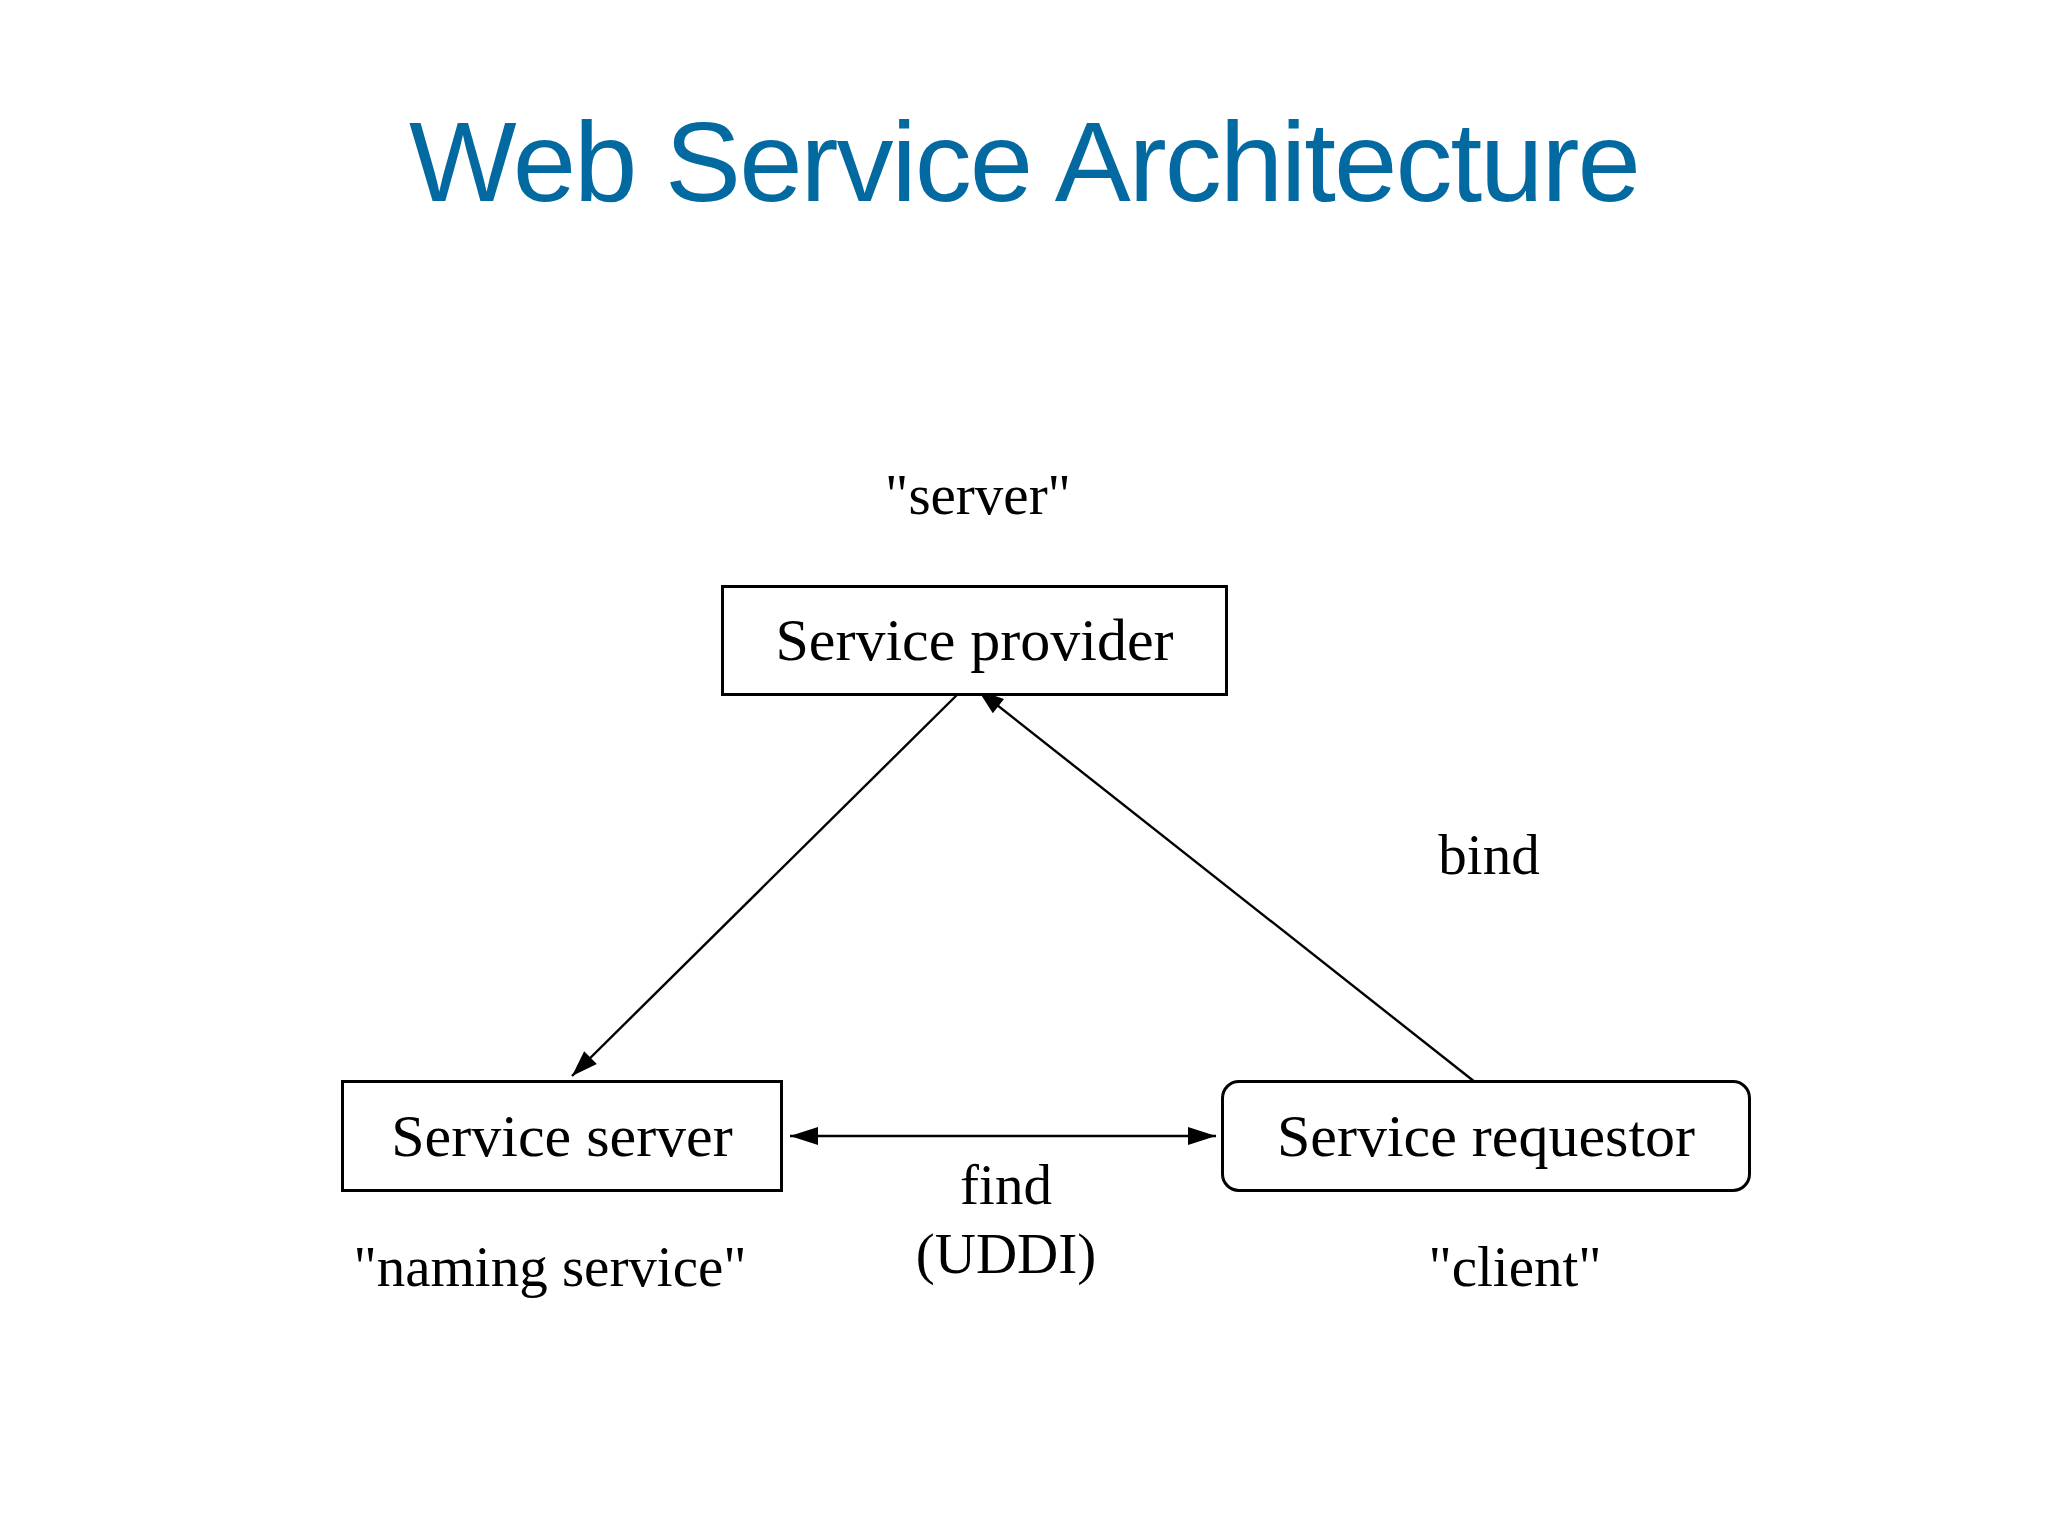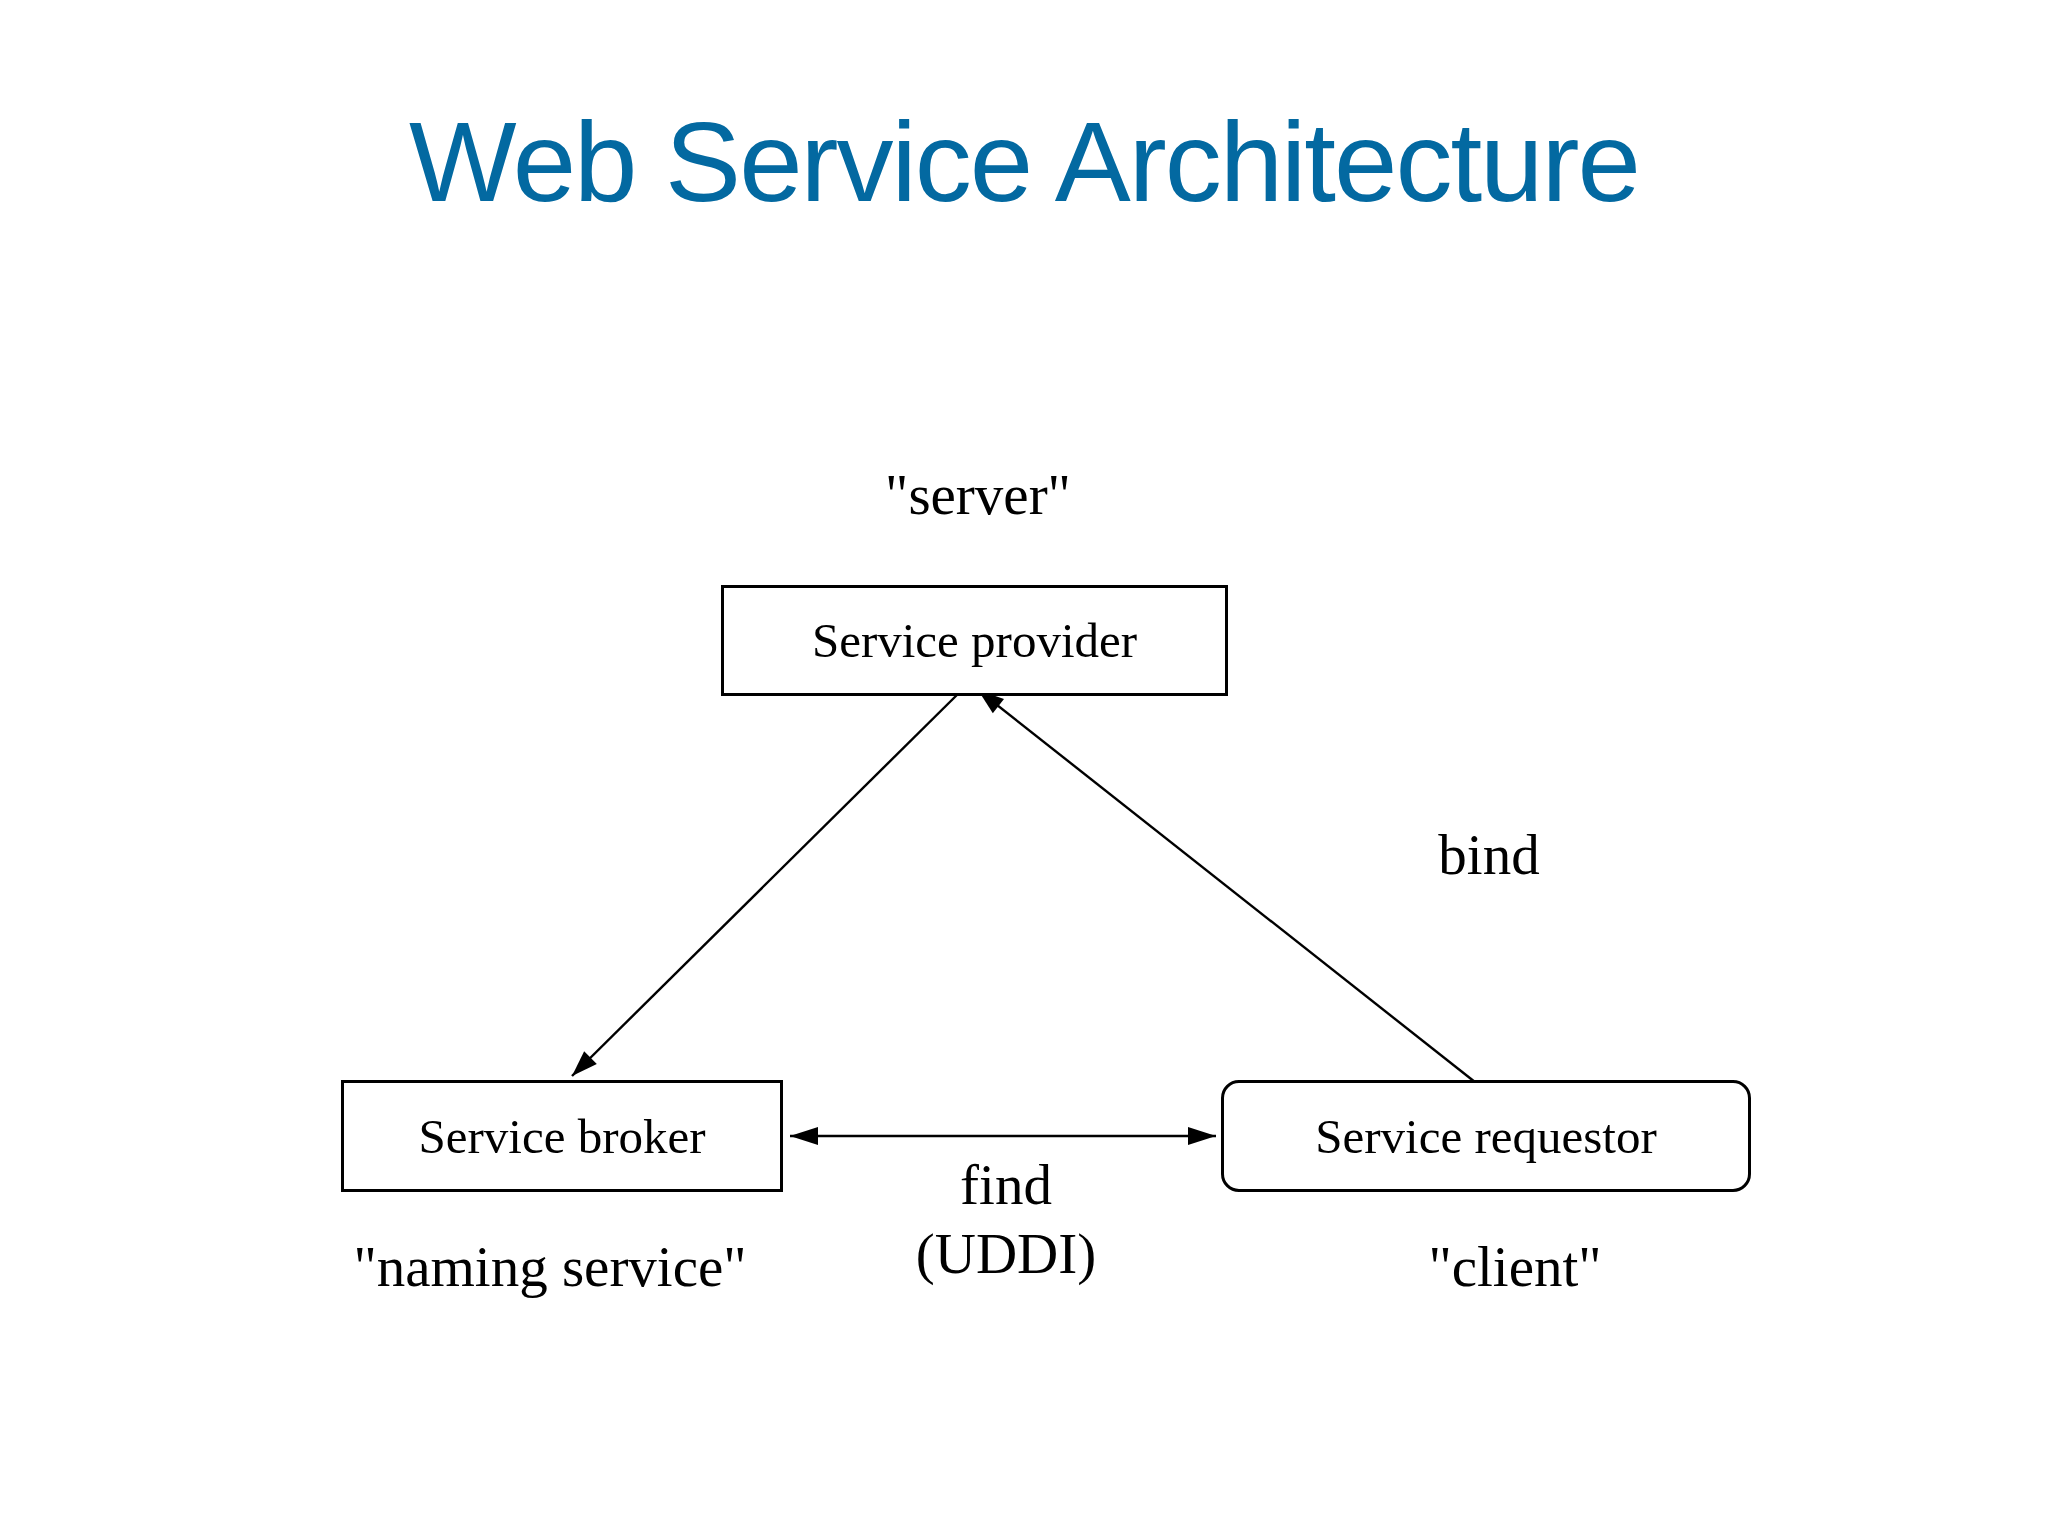--- a/index.html
+++ b/index.html
@@ -25,21 +25,21 @@
     margin: 0;
     color: #0369a1;
   }
   .node-box {
     position: absolute;
     border: 3px solid #000000;
     background: #ffffff;
     display: flex;
     align-items: center;
     justify-content: center;
-    font-size: 49px;
+    font-size: 60px;
     white-space: nowrap;
   }
   .box-provider  { left: 721px; top: 585px;  width: 501px; height: 105px; }
   .box-broker    { left: 341px; top: 1080px; width: 436px; height: 106px; }
   .box-requestor { left: 1221px; top: 1080px; width: 524px; height: 106px; border-radius: 18px; }
   .annotation, .edge-label {
     position: absolute;
     text-align: center;
     font-size: 57px;
     line-height: 69px;
@@ -86,21 +86,21 @@
   <div class="node-box box-provider">
     <span>Service provider</span>
   </div>
 
 
   <div class="edge-label lbl-bind">
     <div>bind</div>
   </div>
 
   <div class="node-box box-broker">
-    <span>Service broker</span>
+    <span>Service server</span>
   </div>
 
   <div class="node-box box-requestor">
     <span>Service requestor</span>
   </div>
 
   <div class="edge-label lbl-find">
     <div>find</div>
     <div>(UDDI)</div>
   </div>

